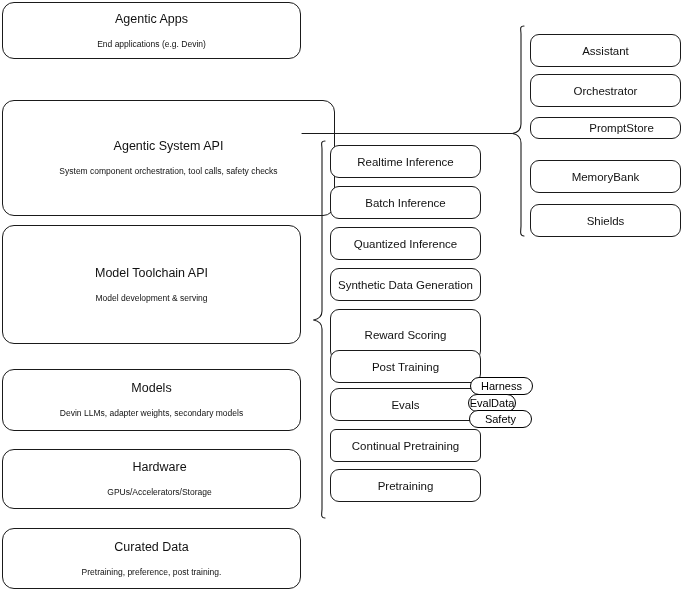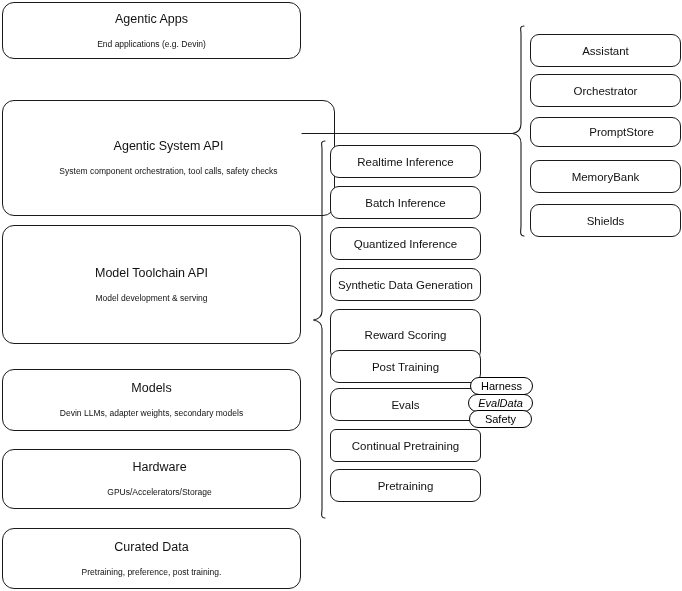--- a/index.html
+++ b/index.html
@@ -153,21 +153,21 @@
              L 322 509
              C 322 513, 320 518, 325 518"></path>
   </svg>
 
   <div class="pill" style="left:530px; top:34px; width:151px; height:33px;text-align:center;">
     <span>Assistant</span>
   </div>
   <div class="pill" style="left:530px; top:74px; width:151px; height:33px;">
     <span>Orchestrator</span>
   </div>
-  <div class="pill" style="left:530px; top:117px; width:151px; height:30px;padding-left:32px;">
+  <div class="pill" style="left:530px; top:117px; width:151px; height:22px;padding-left:32px;">
     <span>PromptStore</span>
   </div>
   <div class="pill" style="left:530px; top:160px; width:151px; height:33px;">
     <span>MemoryBank</span>
   </div>
   <div class="pill" style="left:530px; top:204px; width:151px; height:33px;">
     <span>Shields</span>
   </div>
 
   <div class="pill" style="left:330px; top:145px; width:151px; height:33px;">
@@ -194,20 +194,20 @@
   <div class="pill" style="left:330px; top:429px; width:151px; height:33px;border-radius:6px;">
     <span>Continual Pretraining</span>
   </div>
   <div class="pill" style="left:330px; top:469px; width:151px; height:33px;">
     <span>Pretraining</span>
   </div>
 
   <div class="tag-pill" style="left:470px; top:377px; width:63px; height:18px;">
     <span>Harness</span>
   </div>
-  <div class="tag-pill" style="left:468px; top:394px; width:65px; height:18px;font-style:italic;">
+  <div class="tag-pill" style="left:468px; top:394px; width:48px; height:18px;">
     <span>EvalData</span>
   </div>
   <div class="tag-pill" style="left:469px; top:410px; width:63px; height:18px;">
     <span>Safety</span>
   </div>
 
 </div>
 
 </body></html>

